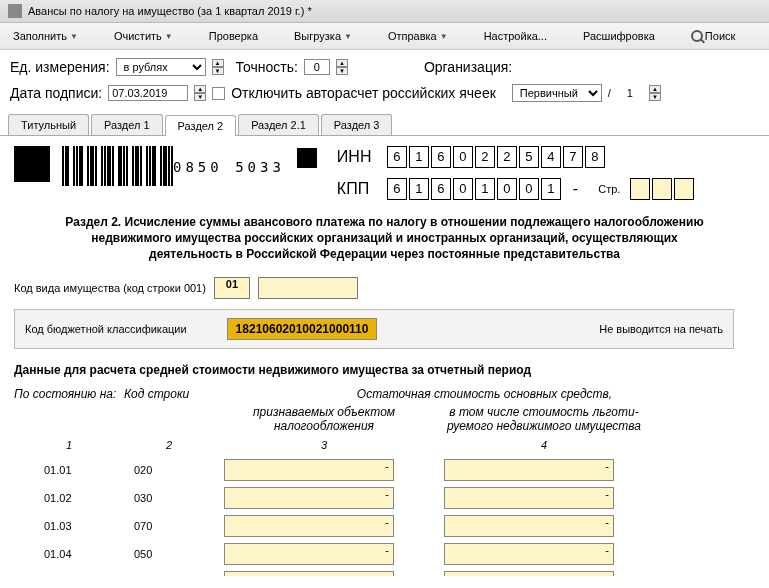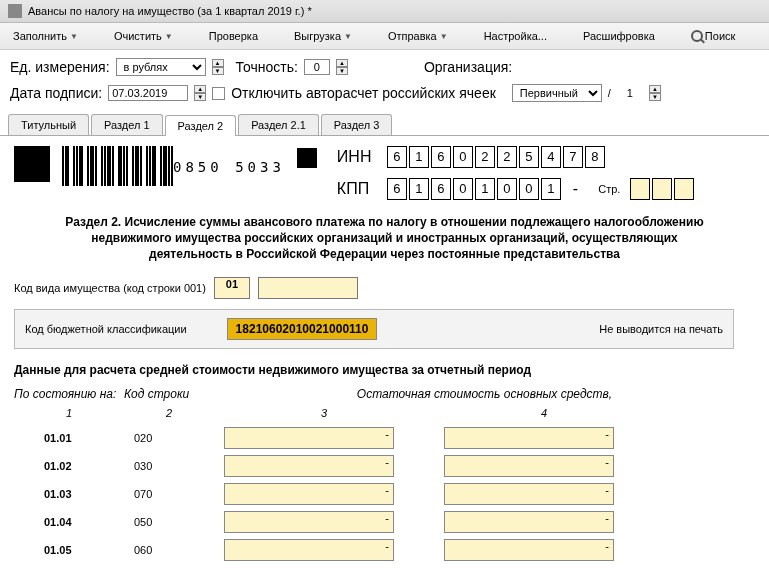--- a/index.html
+++ b/index.html
@@ -54,21 +54,21 @@
 .calc-hd1 { width: 110px; }
 .calc-hd2 { width: 90px; }
 .calc-hd3 { width: 220px; text-align: center; }
 .calc-hd4 { width: 220px; text-align: center; }
 .col-num-row { display: flex; font-style: italic; font-size: 11px; margin: 6px 0 8px; }
 .col-num-row span:nth-child(1){ width: 110px; text-align:center;}
 .col-num-row span:nth-child(2){ width: 90px; text-align:center;}
 .col-num-row span:nth-child(3){ width: 220px; text-align:center;}
 .col-num-row span:nth-child(4){ width: 220px; text-align:center;}
 .data-row { display: flex; align-items: center; margin-bottom: 6px; }
-.data-row .c1 { width: 110px; padding-left: 30px; font-weight: bold; }
+.data-row .c1 { width: 110px; padding-left: 30px; }
 .data-row .c2 { width: 90px; padding-left: 10px; }
 .data-row .c3 { width: 200px; padding-left: 10px; }
 .data-row .c4 { width: 200px; padding-left: 30px; }
 .yellow-input { border: 1px solid #888; background: #fdf5c8; height: 22px; width: 170px; text-align: right; padding-right: 4px; }
 .search-ico { display:inline-block; width:12px; height:12px; border:2px solid #555; border-radius:50%; position:relative;}
 .search-ico:after { content:''; position:absolute; width:5px; height:2px; background:#555; transform:rotate(45deg); bottom:-2px; right:-4px;}
 .refresh-ico { display:inline-block; width:12px; height:12px; border:2px solid #393; border-top-color:transparent; border-radius:50%;}
 </style>
 </head>
 <body>
@@ -273,20 +273,26 @@
     <span class="note">Не выводится на печать</span>
   </div>
 
   <div class="sub-title">Данные для расчета средней стоимости недвижимого имущества за отчетный период</div>
 
   <div class="calc-head-row">
     <div class="calc-hd1">По состоянию на:</div>
     <div class="calc-hd2">Код строки</div>
     <div style="flex:1;text-align:center">Остаточная стоимость основных средств,</div>
   </div>
+  <div class="calc-head-row">
+    <div class="calc-hd1"></div>
+      <div class="calc-hd2"></div>
+    <div class="calc-hd3">признаваемых объектом налогообложения</div>
+    <div class="calc-hd4">в том числе стоимость льготи- руемого недвижимого имущества</div>
+  </div>
   <div class="col-num-row">
     <span>1</span>
       <span>2</span>
     <span>3</span>
       <span>4</span>
   </div>
 
   <div id="data-rows">
       <div class="data-row">
         <div class="c1">01.01</div>

